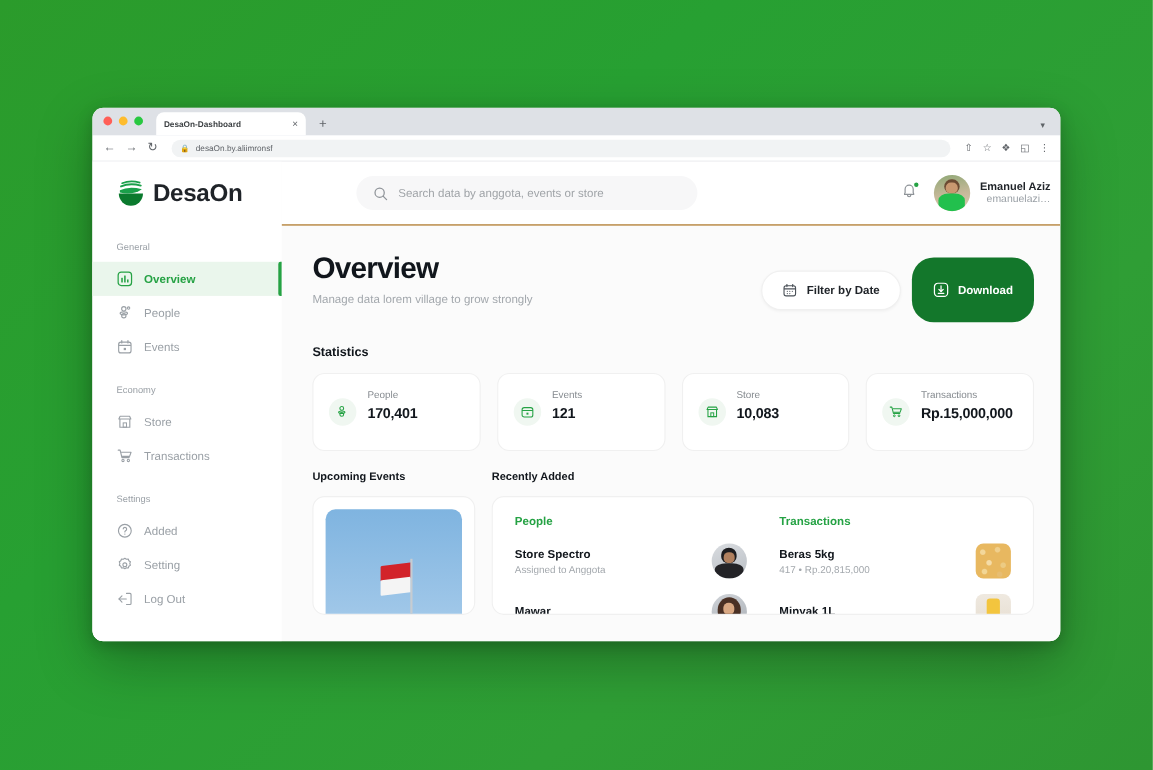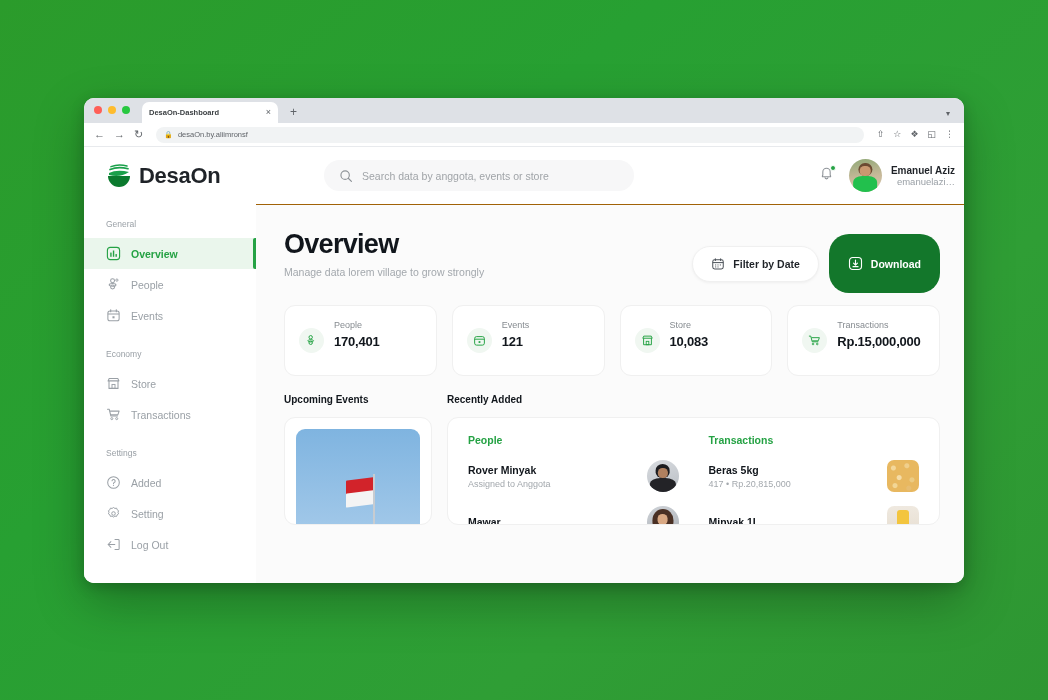--- a/index.html
+++ b/index.html
@@ -383,20 +383,21 @@
                 <rect x="1.6" y="1.6" width="12.8" height="12.8" rx="3.4" fill="none" stroke="#fff" stroke-width="1.2"></rect>
                 <line x1="8" y1="4.2" x2="8" y2="9.4" stroke="#fff" stroke-width="1.2" stroke-linecap="round"></line>
                 <polyline points="5.9,7.5 8,9.6 10.1,7.5" fill="none" stroke="#fff" stroke-width="1.2" stroke-linecap="round" stroke-linejoin="round"></polyline>
                 <line x1="5.3" y1="11.4" x2="10.7" y2="11.4" stroke="#fff" stroke-width="1.2" stroke-linecap="round"></line>
               </svg>
             <span>Download</span>
           </div>
         </div>
       </div>
 
+      <div class="section-title">Statistics</div>
 
       <div class="stats">
         <div class="stat">
           <div class="stat-ic">
             <svg width="13" height="13" viewBox="0 0 16 16">
                 <circle cx="7" cy="4" r="2.1" fill="none" stroke="#25a244" stroke-width="1.2"></circle>
                 <ellipse cx="7" cy="8.4" rx="3.5" ry="1.4" fill="none" stroke="#25a244" stroke-width="1.2"></ellipse>
                 <circle cx="7" cy="10.8" r="2.1" fill="none" stroke="#25a244" stroke-width="1.2"></circle>
               </svg>
           </div>
@@ -461,21 +462,21 @@
 
         <div class="col-recent">
           <div class="col-head">Recently Added</div>
           <div class="recent-card clip">
             <div class="recent-cols">
 
               <div class="recent-col">
                 <div class="recent-head">People</div>
                 <div class="rrow">
                   <div>
-                    <div class="rtitle">Rover Minyak</div>
+                    <div class="rtitle">Store Spectro</div>
                     <div class="rsub">Assigned to Anggota</div>
                   </div>
                   <div class="rthumb-circle av1">
                       <div class="h"></div>
                       <div class="f"></div>
                       <div class="b"></div>
                     </div>
                 </div>
                 <div class="rrow">
                   <div>

